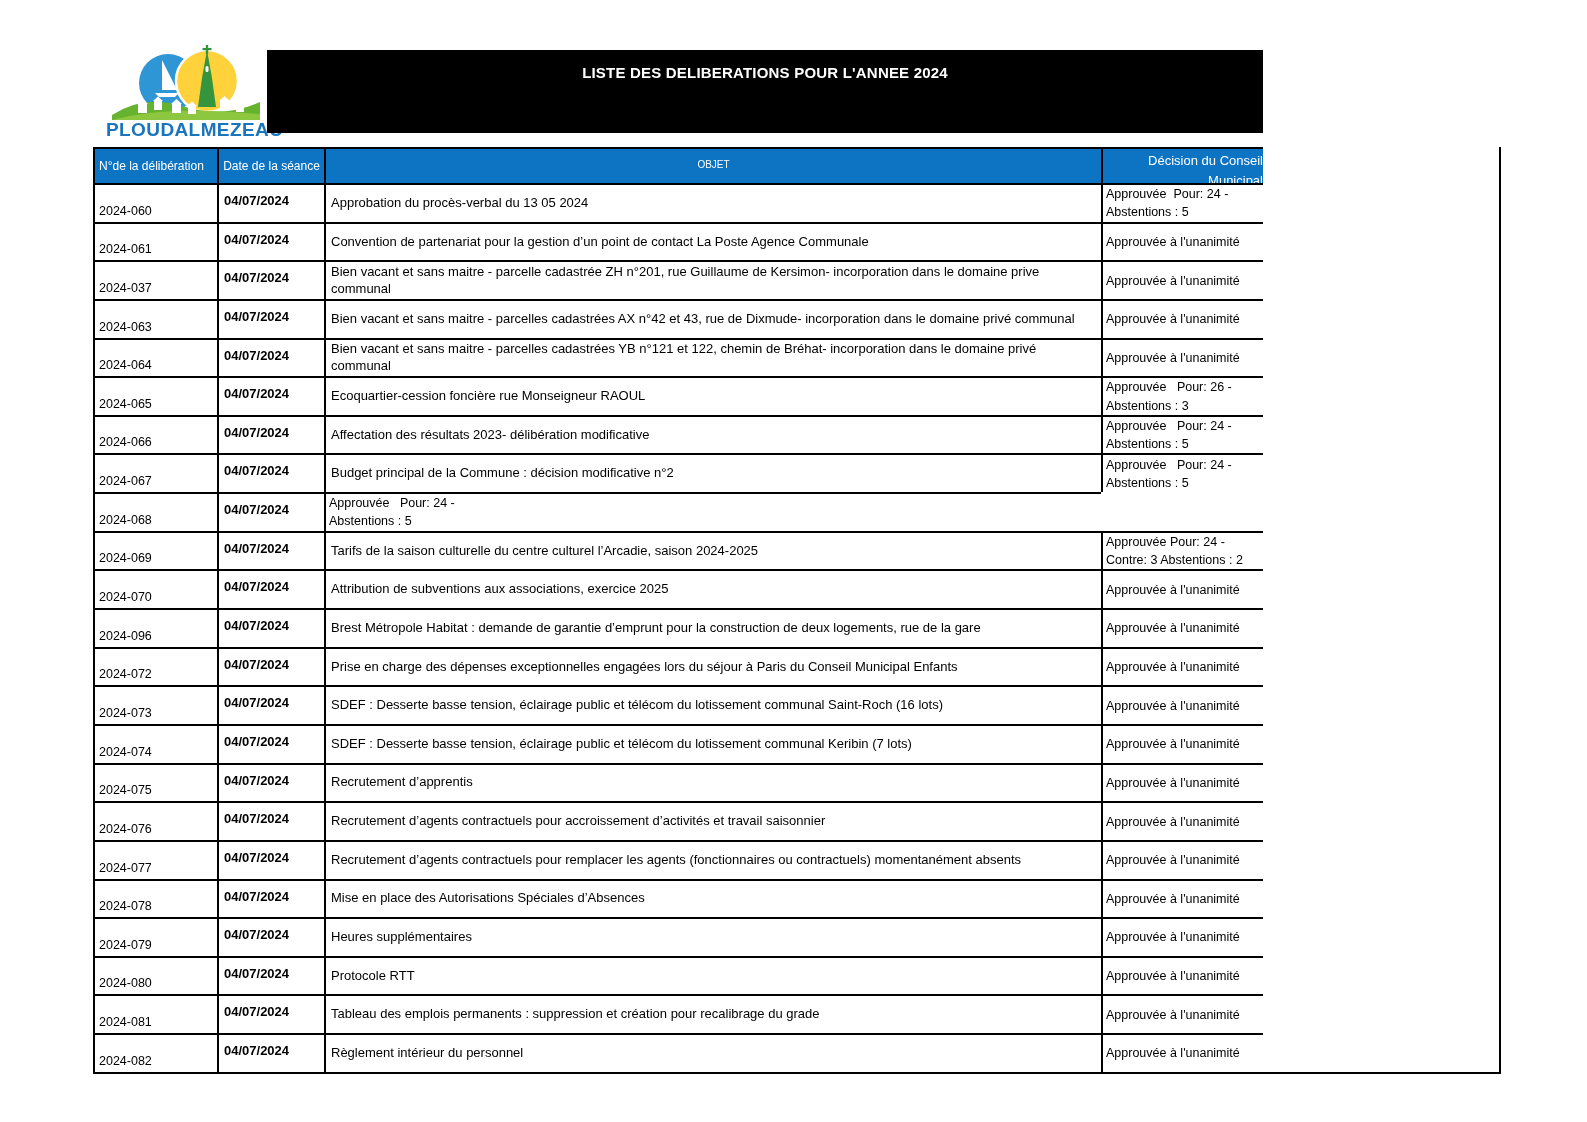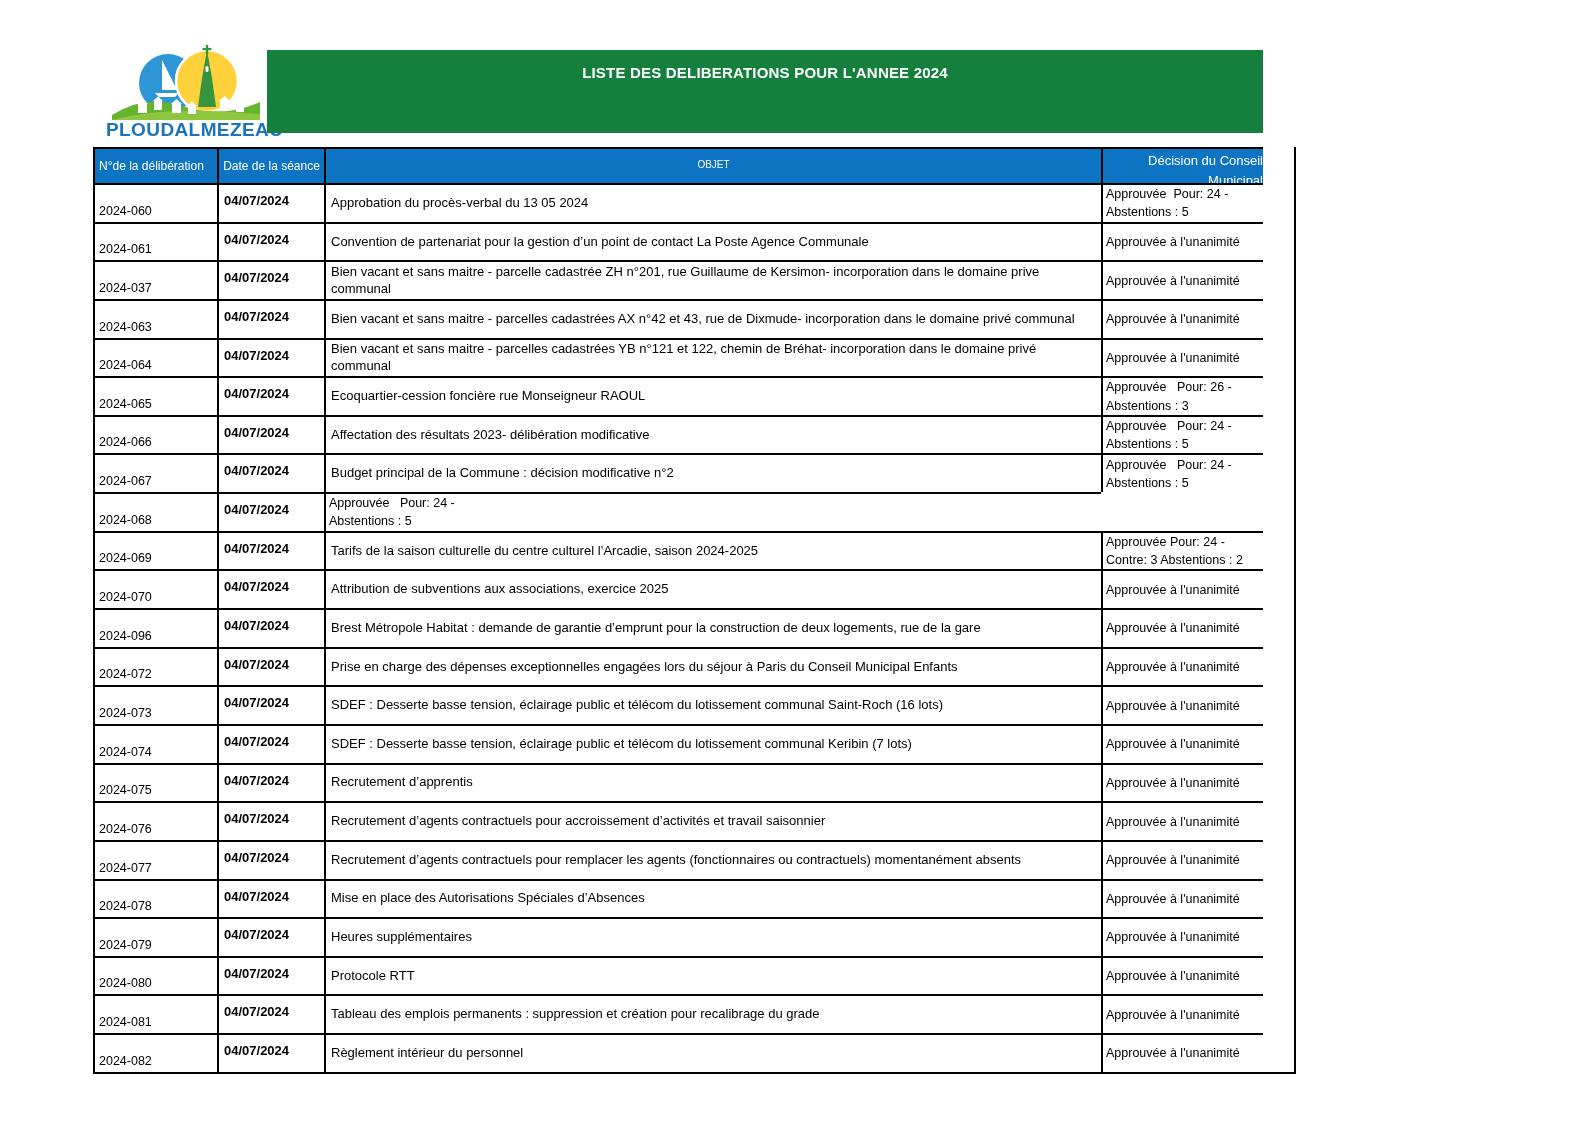--- a/index.html
+++ b/index.html
@@ -11,29 +11,29 @@
   
   .logo { position:absolute; left:106px; top:44px; width:160px; text-align:center; }
   .logo svg { display:block; margin:0 auto; }
   .logo-text {
     color:#1b75bc; font-weight:bold; font-size:19px; letter-spacing:.4px;
     margin-top:-1px; white-space:nowrap;
   }
   
   .titlebar {
     position:absolute; left:267px; top:50px; width:996px; height:83px;
-    background:#15803d;
+    background:#000000;
   }
   .titlebar .title {
     color:#ffffff; font-weight:bold; font-size:15px; text-align:center;
     padding-top:14px; letter-spacing:.2px;
   }
   
   .dtable {
-    position:absolute; left:93px; top:147px; width:1203px;
+    position:absolute; left:93px; top:147px; width:1408px;
     border-right:2px solid #000; border-bottom:2px solid #000;
   }
   .thead, .tr { display:grid; grid-template-columns:124px 107px 777px 162px; }
   .th, .td { border-left:2px solid #000; border-top:2px solid #000; overflow:hidden; }
   .thead .th {
     background:#0d73c3; color:#ffffff; height:36px;
   }
   .th-num  { font-size:12px;   padding:10px 2px 0 4px; }
   .th-date { font-size:12px;   text-align:center; padding-top:10px; }
   .th-objet{ font-size:10px; text-align:center; padding-top:10px; }

